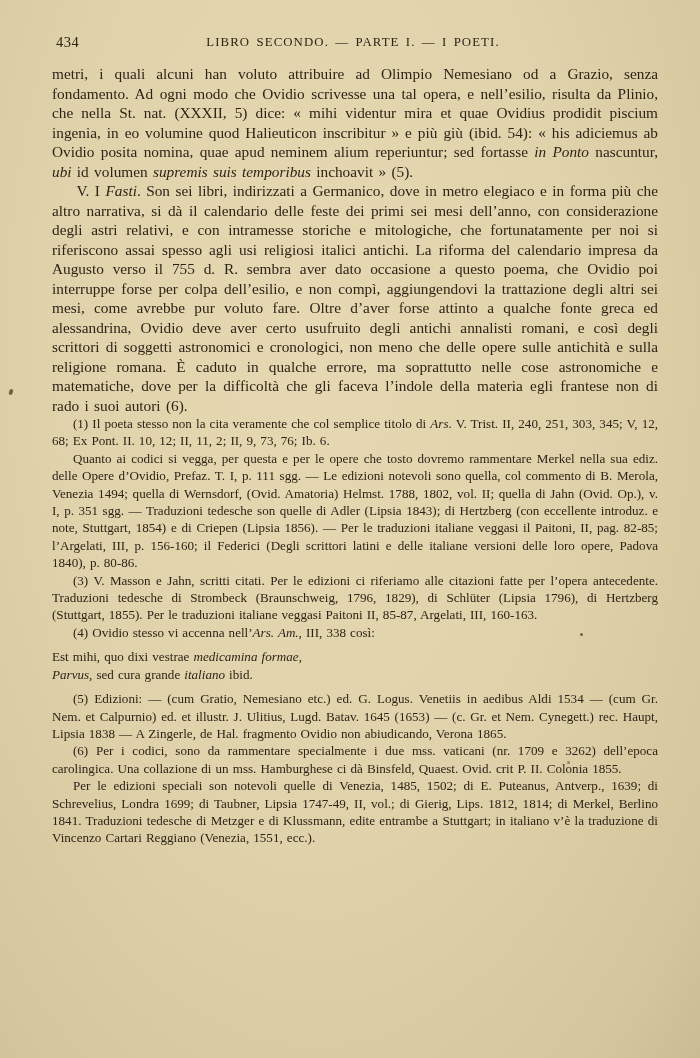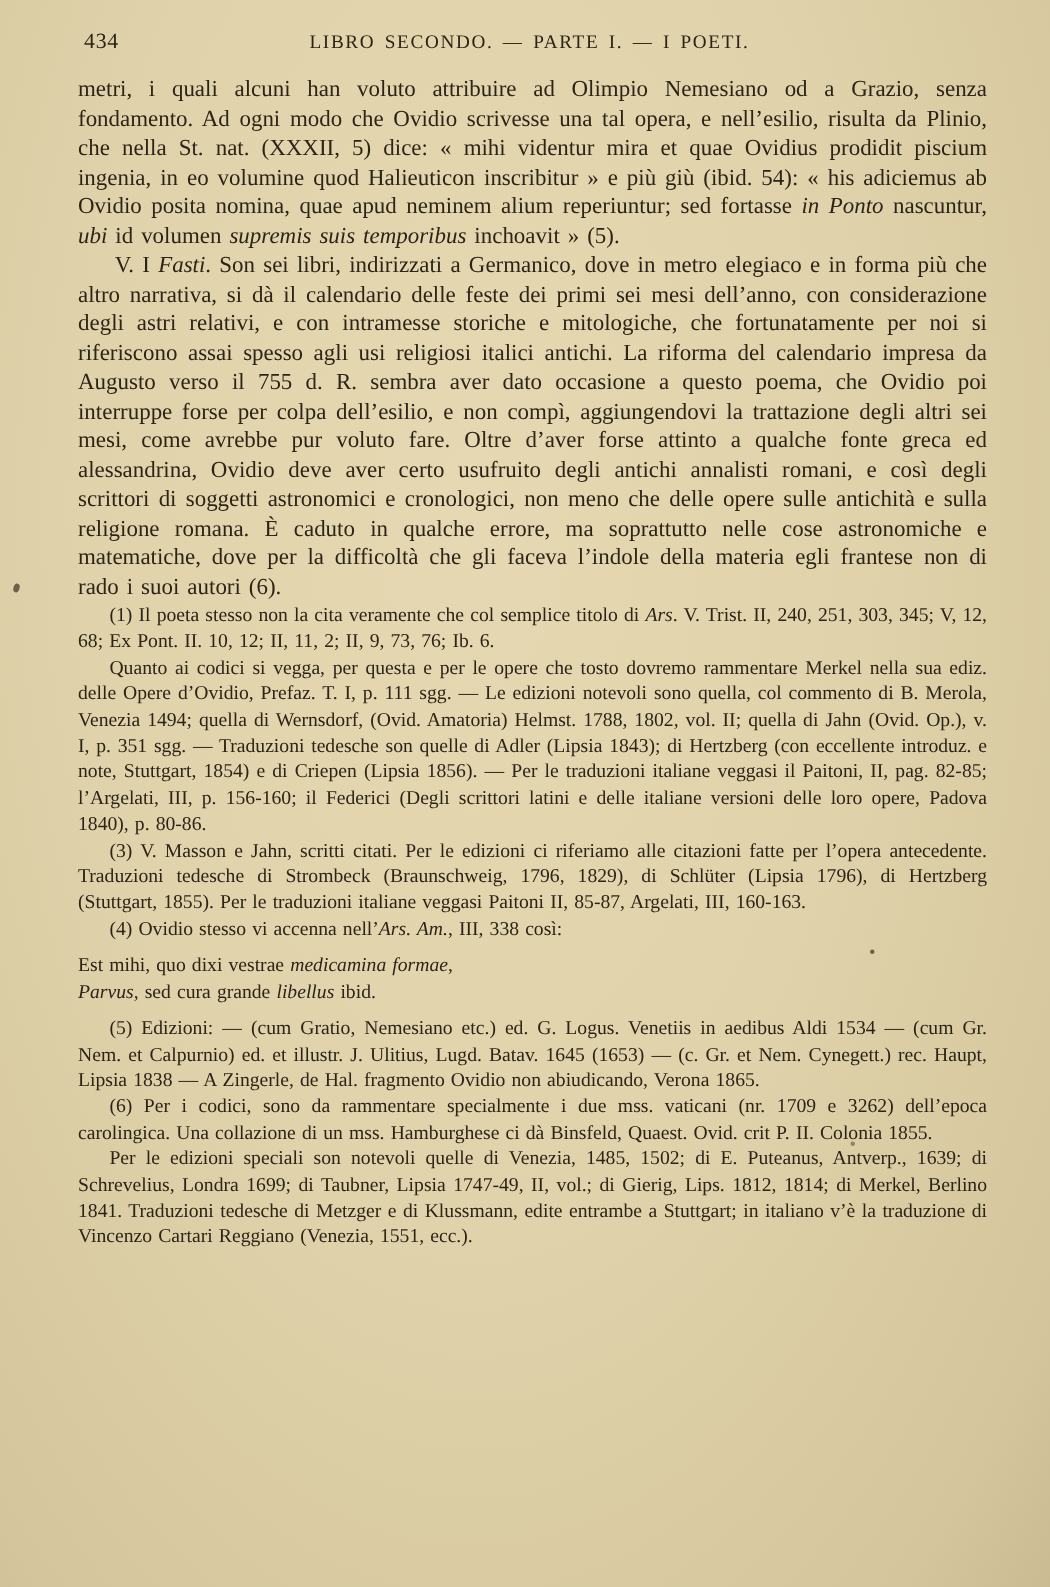--- a/index.html
+++ b/index.html
@@ -5,21 +5,21 @@
   html, body { margin: 0; padding: 0; }
   body {
     width: 700px; height: 1058px;
     font-family: "Liberation Serif", "DejaVu Serif", serif;
     overflow: hidden;
   }
   .page {
     position: relative;
     width: 700px; height: 1058px;
     box-sizing: border-box;
-    padding: 20px 42px 0 52px;
+    padding: 34px 42px 0 52px;
     background:
       radial-gradient(ellipse at 45% 32%, #e6d8b2 0%, #e0d2aa 48%, #d4c59c 88%, #cabb92 100%);
     color: #2d2418;
   }
   .page-head {
     position: relative;
     height: 18px;
     margin-bottom: 12px;
   }
   .page-num {
@@ -76,21 +76,21 @@
       <p class="para indent"><span>V. I </span><span class="it">Fasti</span><span>. Son sei libri, indirizzati a Germanico, dove in metro elegiaco e in forma più che altro narrativa, si dà il calendario delle feste dei primi sei mesi dell’anno, con considerazione degli astri relativi, e con intramesse storiche e mitologiche, che fortunatamente per noi si riferiscono assai spesso agli usi religiosi italici antichi. La riforma del calendario impresa da Augusto verso il 755 d. R. sembra aver dato occasione a questo poema, che Ovidio poi interruppe forse per colpa dell’esilio, e non compì, aggiungendovi la trattazione degli altri sei mesi, come avrebbe pur voluto fare. Oltre d’aver forse attinto a qualche fonte greca ed alessandrina, Ovidio deve aver certo usufruito degli antichi annalisti romani, e così degli scrittori di soggetti astronomici e cronologici, non meno che delle opere sulle antichità e sulla religione romana. È caduto in qualche errore, ma soprattutto nelle cose astronomiche e matematiche, dove per la difficoltà che gli faceva l’indole della materia egli frantese non di rado i suoi autori (6).</span></p>
     </div>
 
   <div class="footnotes" id="footnotes-container">
       <p class="para indent"><span>(1) Il poeta stesso non la cita veramente che col semplice titolo di </span><span class="it">Ars</span><span>. V. Trist. II, 240, 251, 303, 345; V, 12, 68; Ex Pont. II. 10, 12; II, 11, 2; II, 9, 73, 76; Ib. 6.</span></p>
       <p class="para indent"><span>Quanto ai codici si vegga, per questa e per le opere che tosto dovremo rammentare Merkel nella sua ediz. delle Opere d’Ovidio, Prefaz. T. I, p. 111 sgg. — Le edizioni notevoli sono quella, col commento di B. Merola, Venezia 1494; quella di Wernsdorf, (Ovid. Amatoria) Helmst. 1788, 1802, vol. II; quella di Jahn (Ovid. Op.), v. I, p. 351 sgg. — Traduzioni tedesche son quelle di Adler (Lipsia 1843); di Hertzberg (con eccellente introduz. e note, Stuttgart, 1854) e di Criepen (Lipsia 1856). — Per le traduzioni italiane veggasi il Paitoni, II, pag. 82-85; l’Argelati, III, p. 156-160; il Federici (Degli scrittori latini e delle italiane versioni delle loro opere, Padova 1840), p. 80-86.</span></p>
       <p class="para indent"><span>(3) V. Masson e Jahn, scritti citati. Per le edizioni ci riferiamo alle citazioni fatte per l’opera antecedente. Traduzioni tedesche di Strombeck (Braunschweig, 1796, 1829), di Schlüter (Lipsia 1796), di Hertzberg (Stuttgart, 1855). Per le traduzioni italiane veggasi Paitoni II, 85-87, Argelati, III, 160-163.</span></p>
       <p class="para indent"><span>(4) Ovidio stesso vi accenna nell’</span><span class="it">Ars. Am.</span><span>, III, 338 così:</span></p>
       <div class="verse">
         <div class="verse-line"><span>Est mihi, quo dixi vestrae </span><span class="it">medicamina formae</span><span>,</span></div>
-        <div class="verse-line"><span class="it">Parvus</span><span>, sed cura grande </span><span class="it">libellus</span><span> ibid.</span></div>
+        <div class="verse-line"><span class="it">Parvus</span><span>, sed cura grande </span><span class="it">italiano</span><span> ibid.</span></div>
       </div>
       <p class="para indent"><span>(5) Edizioni: — (cum Gratio, Nemesiano etc.) ed. G. Logus. Venetiis in aedibus Aldi 1534 — (cum Gr. Nem. et Calpurnio) ed. et illustr. J. Ulitius, Lugd. Batav. 1645 (1653) — (c. Gr. et Nem. Cynegett.) rec. Haupt, Lipsia 1838 — A Zingerle, de Hal. fragmento Ovidio non abiudicando, Verona 1865.</span></p>
       <p class="para indent"><span>(6) Per i codici, sono da rammentare specialmente i due mss. vaticani (nr. 1709 e 3262) dell’epoca carolingica. Una collazione di un mss. Hamburghese ci dà Binsfeld, Quaest. Ovid. crit P. II. Colonia 1855.</span></p>
       <p class="para indent"><span>Per le edizioni speciali son notevoli quelle di Venezia, 1485, 1502; di E. Puteanus, Antverp., 1639; di Schrevelius, Londra 1699; di Taubner, Lipsia 1747-49, II, vol.; di Gierig, Lips. 1812, 1814; di Merkel, Berlino 1841. Traduzioni tedesche di Metzger e di Klussmann, edite entrambe a Stuttgart; in italiano v’è la traduzione di Vincenzo Cartari Reggiano (Venezia, 1551, ecc.).</span></p>
     </div>
 
   <span class="speck speck-1"></span>
   <span class="speck speck-2"></span>
   <span class="speck speck-3"></span>
 </div>

